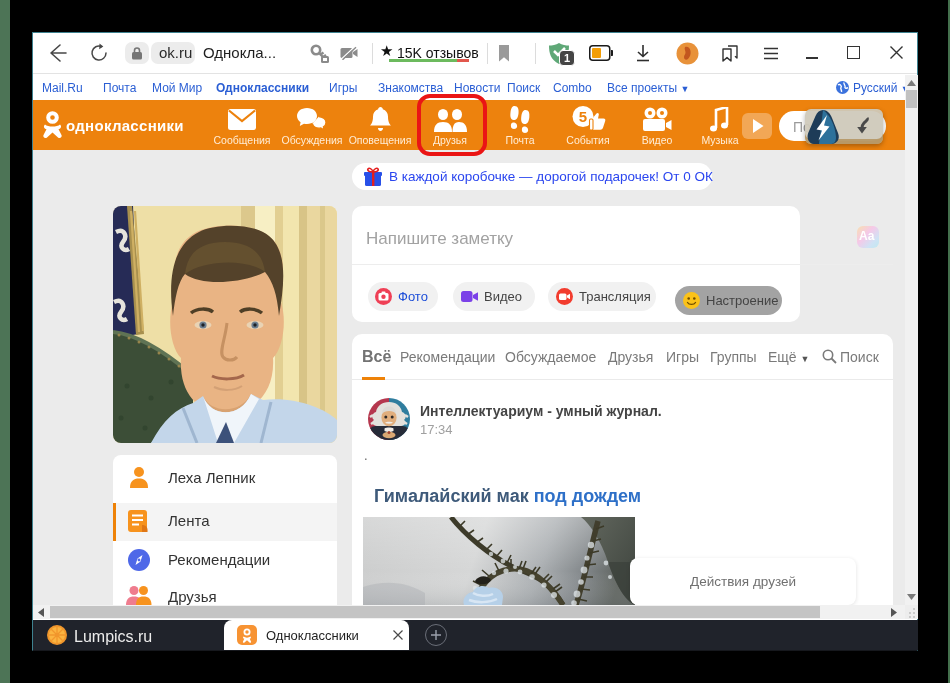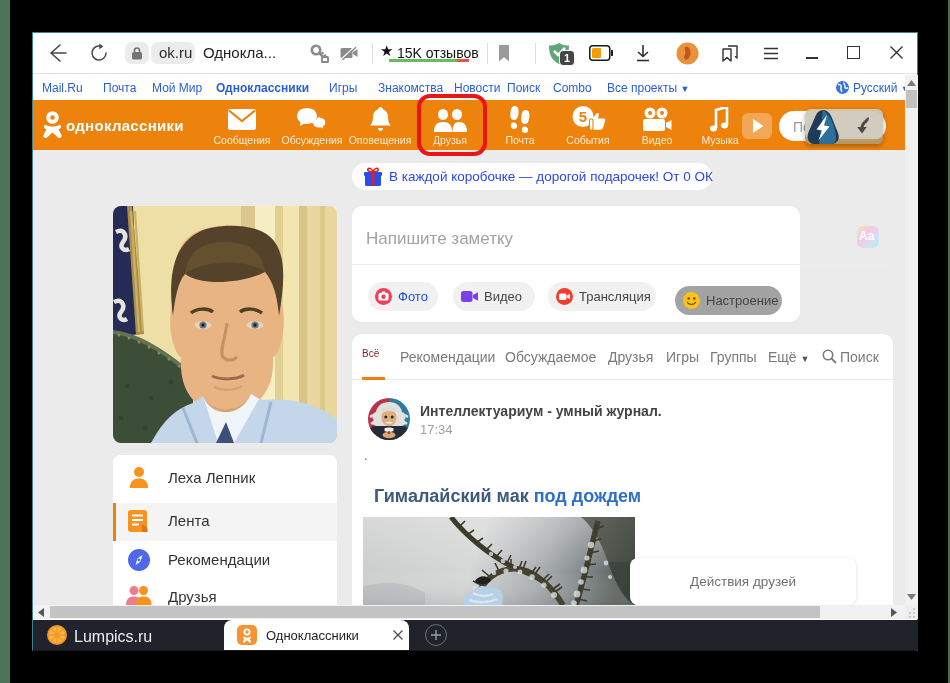--- a/index.html
+++ b/index.html
@@ -381,21 +381,21 @@
             <circle cx="5.7" cy="6.5" r="1.3" fill="#704e00"></circle>
             <circle cx="11.3" cy="6.5" r="1.3" fill="#704e00"></circle>
             <path d="M4.5 10.5 C6 13 11 13 12.5 10.5" stroke="#704e00" stroke-width="1.4" fill="none" stroke-linecap="round"></path>
           </svg>
         <div class="abs" style="left:31px;top:7px;font-size:13px;color:#444">Настроение</div>
       </div>
     </div>
 
     <div class="card" style="left:319px;top:184px;width:541px;height:271px;border-radius:10px 10px 0 0;overflow:hidden">
       <div class="abs" style="left:0;top:0;width:541px;height:46px;border-bottom:1px solid #eaeaea"></div>
-      <div class="abs" style="left:10px;top:14px;font-size:10px;color:#7f1d1d;font-weight:normal">Всё</div>
+      <div class="abs" style="left:10px;top:14px;font-size:16px;color:#737373;font-weight:bold">Всё</div>
       <div class="abs" style="left:10px;top:43px;width:23px;height:3px;background:#ee8208"></div>
       <div class="abs" style="left:48px;top:15px;font-size:14px;color:#7a7a7a">Рекомендации</div>
       <div class="abs" style="left:153px;top:15px;font-size:14px;color:#7a7a7a">Обсуждаемое</div>
       <div class="abs" style="left:256px;top:15px;font-size:14px;color:#7a7a7a">Друзья</div>
       <div class="abs" style="left:314px;top:15px;font-size:14px;color:#7a7a7a">Игры</div>
       <div class="abs" style="left:358px;top:15px;font-size:14px;color:#7a7a7a">Группы</div>
       <div class="abs" style="left:416px;top:15px;font-size:14px;color:#7a7a7a">Ещё <span style="font-size:9px;color:#555">▼</span></div>
       <svg class="abs" style="left:470px;top:15px" width="15" height="15" viewBox="0 0 15 15">
           <circle cx="6" cy="6" r="4.7" fill="none" stroke="#7a7a7a" stroke-width="1.6"></circle>
           <path d="M9.5 9.5 L14 14" stroke="#7a7a7a" stroke-width="1.8"></path>

